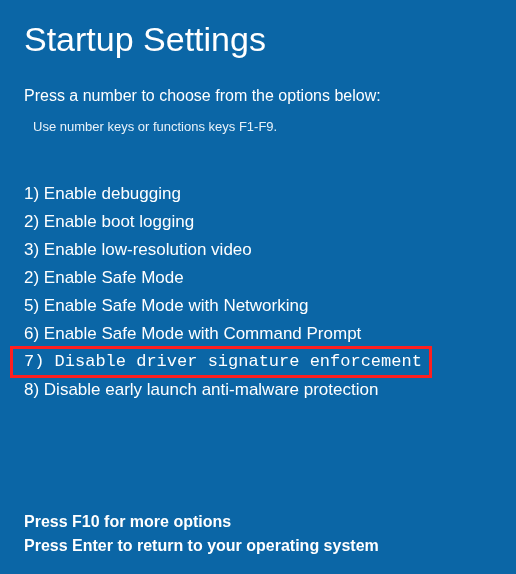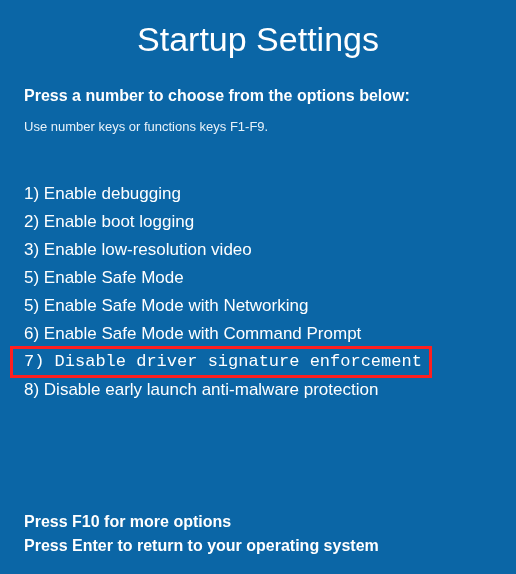--- a/index.html
+++ b/index.html
@@ -9,32 +9,32 @@
       background: #0b66a6;
       font-family: "Segoe UI Light", "Segoe UI", Arial, sans-serif;
       color: #ffffff;
       padding: 20px 24px;
       overflow: hidden;
     }
     .title {
       font-size: 34px;
       font-weight: 300;
       margin-bottom: 28px;
-      text-align: center;
     }
     .subtitle {
       font-size: 16px;
-      font-weight: 700;
+      font-weight: 400;
       margin-bottom: 14px;
     }
     .instruction {
       font-size: 13px;
       font-weight: 400;
       margin-bottom: 46px;
       color: #e8f2fa;
+      margin-left: 9px;
     }
     .options {
       margin-bottom: 106px;
     }
     .option {
       font-size: 17px;
       font-weight: 400;
       line-height: 28px;
     }
     .highlighted {
@@ -56,21 +56,21 @@
 <body>
 
 <h1 class="title">Startup Settings</h1>
 <div class="subtitle">Press a number to choose from the options below:</div>
 <div class="instruction">Use number keys or functions keys F1-F9.</div>
 
 <div class="options">
   <div class="option">1) Enable debugging</div>
   <div class="option">2) Enable boot logging</div>
   <div class="option">3) Enable low-resolution video</div>
-  <div class="option">5) Enable Safe Mode</div>
+  <div class="option">2) Enable Safe Mode</div>
   <div class="option">5) Enable Safe Mode with Networking</div>
   <div class="option">6) Enable Safe Mode with Command Prompt</div>
   <div class="option highlighted">7) Disable driver signature enforcement</div>
   <div class="option">8) Disable early launch anti-malware protection</div>
 </div>
 
 <div class="footer-line">Press F10 for more options</div>
 <div class="footer-line">Press Enter to return to your operating system</div>
 
 </body></html>

